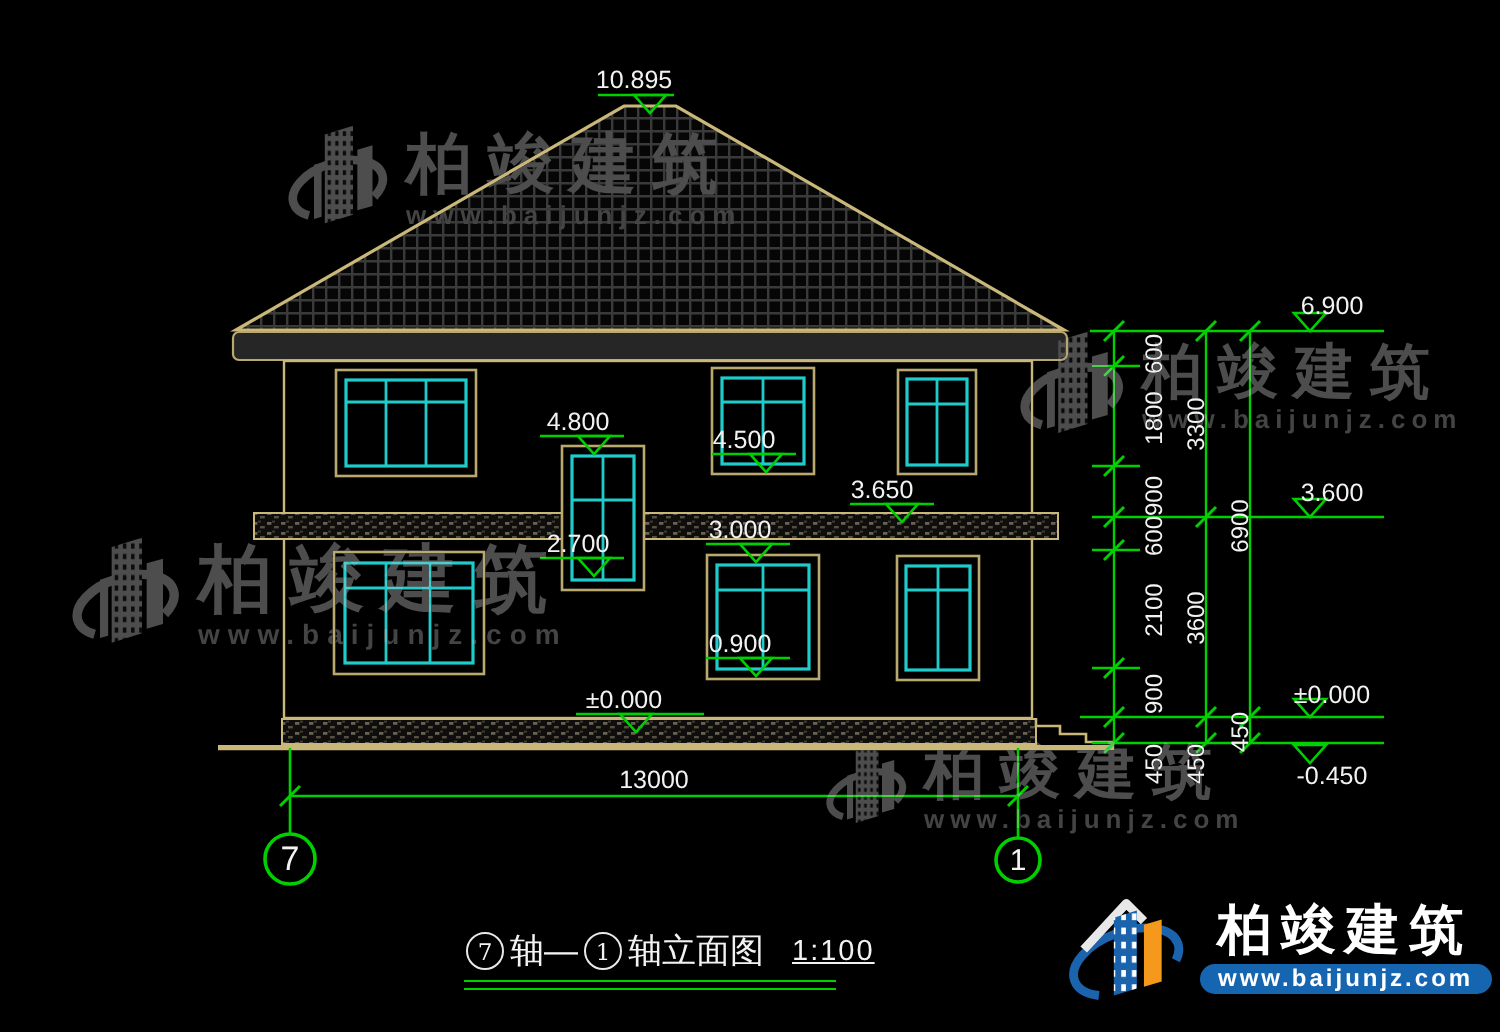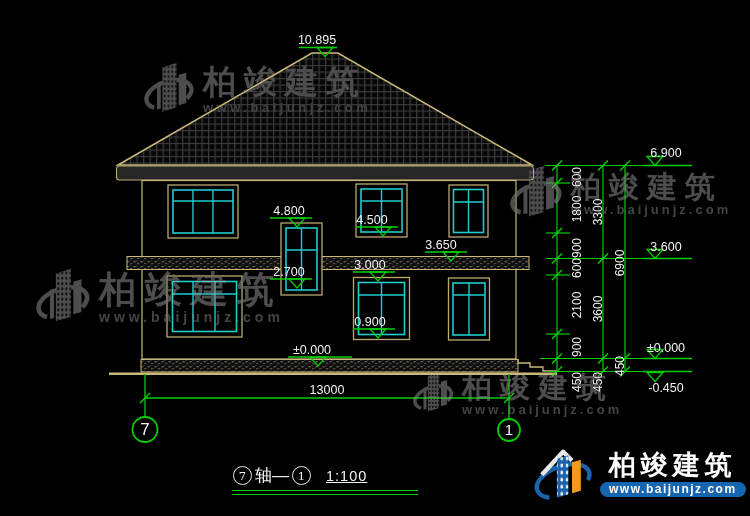--- a/index.html
+++ b/index.html
@@ -279,20 +279,21 @@
       <div class="wm-brand" style="font-size:30px;letter-spacing:8px;">柏竣建筑</div>
       <div class="wm-url" style="font-size:13px;letter-spacing:3px;">www.baijunjz.com</div>
     </div>
   </div>
 
   <div class="title-block">
     <div class="title-row">
       <span class="axis-circ">7</span>
       <span>轴—</span>
       <span class="axis-circ">1</span>
+      <span>轴立面图</span>
       <span class="title-scale">1:100</span>
     </div>
     <div class="title-underline"></div>
   </div>
 
   <div class="brand-footer">
     <svg width="62" height="66" viewBox="0 0 70 72">
       <ellipse cx="34" cy="45" rx="31" ry="17" transform="rotate(-20 34 45)" fill="none" stroke="#1b63ad" stroke-width="5" stroke-dasharray="110 50" stroke-dashoffset="-60"></ellipse>
       <path d="M10 38 L34 12 L44 22" fill="none" stroke="#e8e8e8" stroke-width="5" stroke-linejoin="round"></path>
       <path d="M27 20 L40 16 L40 60 L27 64 Z" fill="url(#bdots)"></path>

